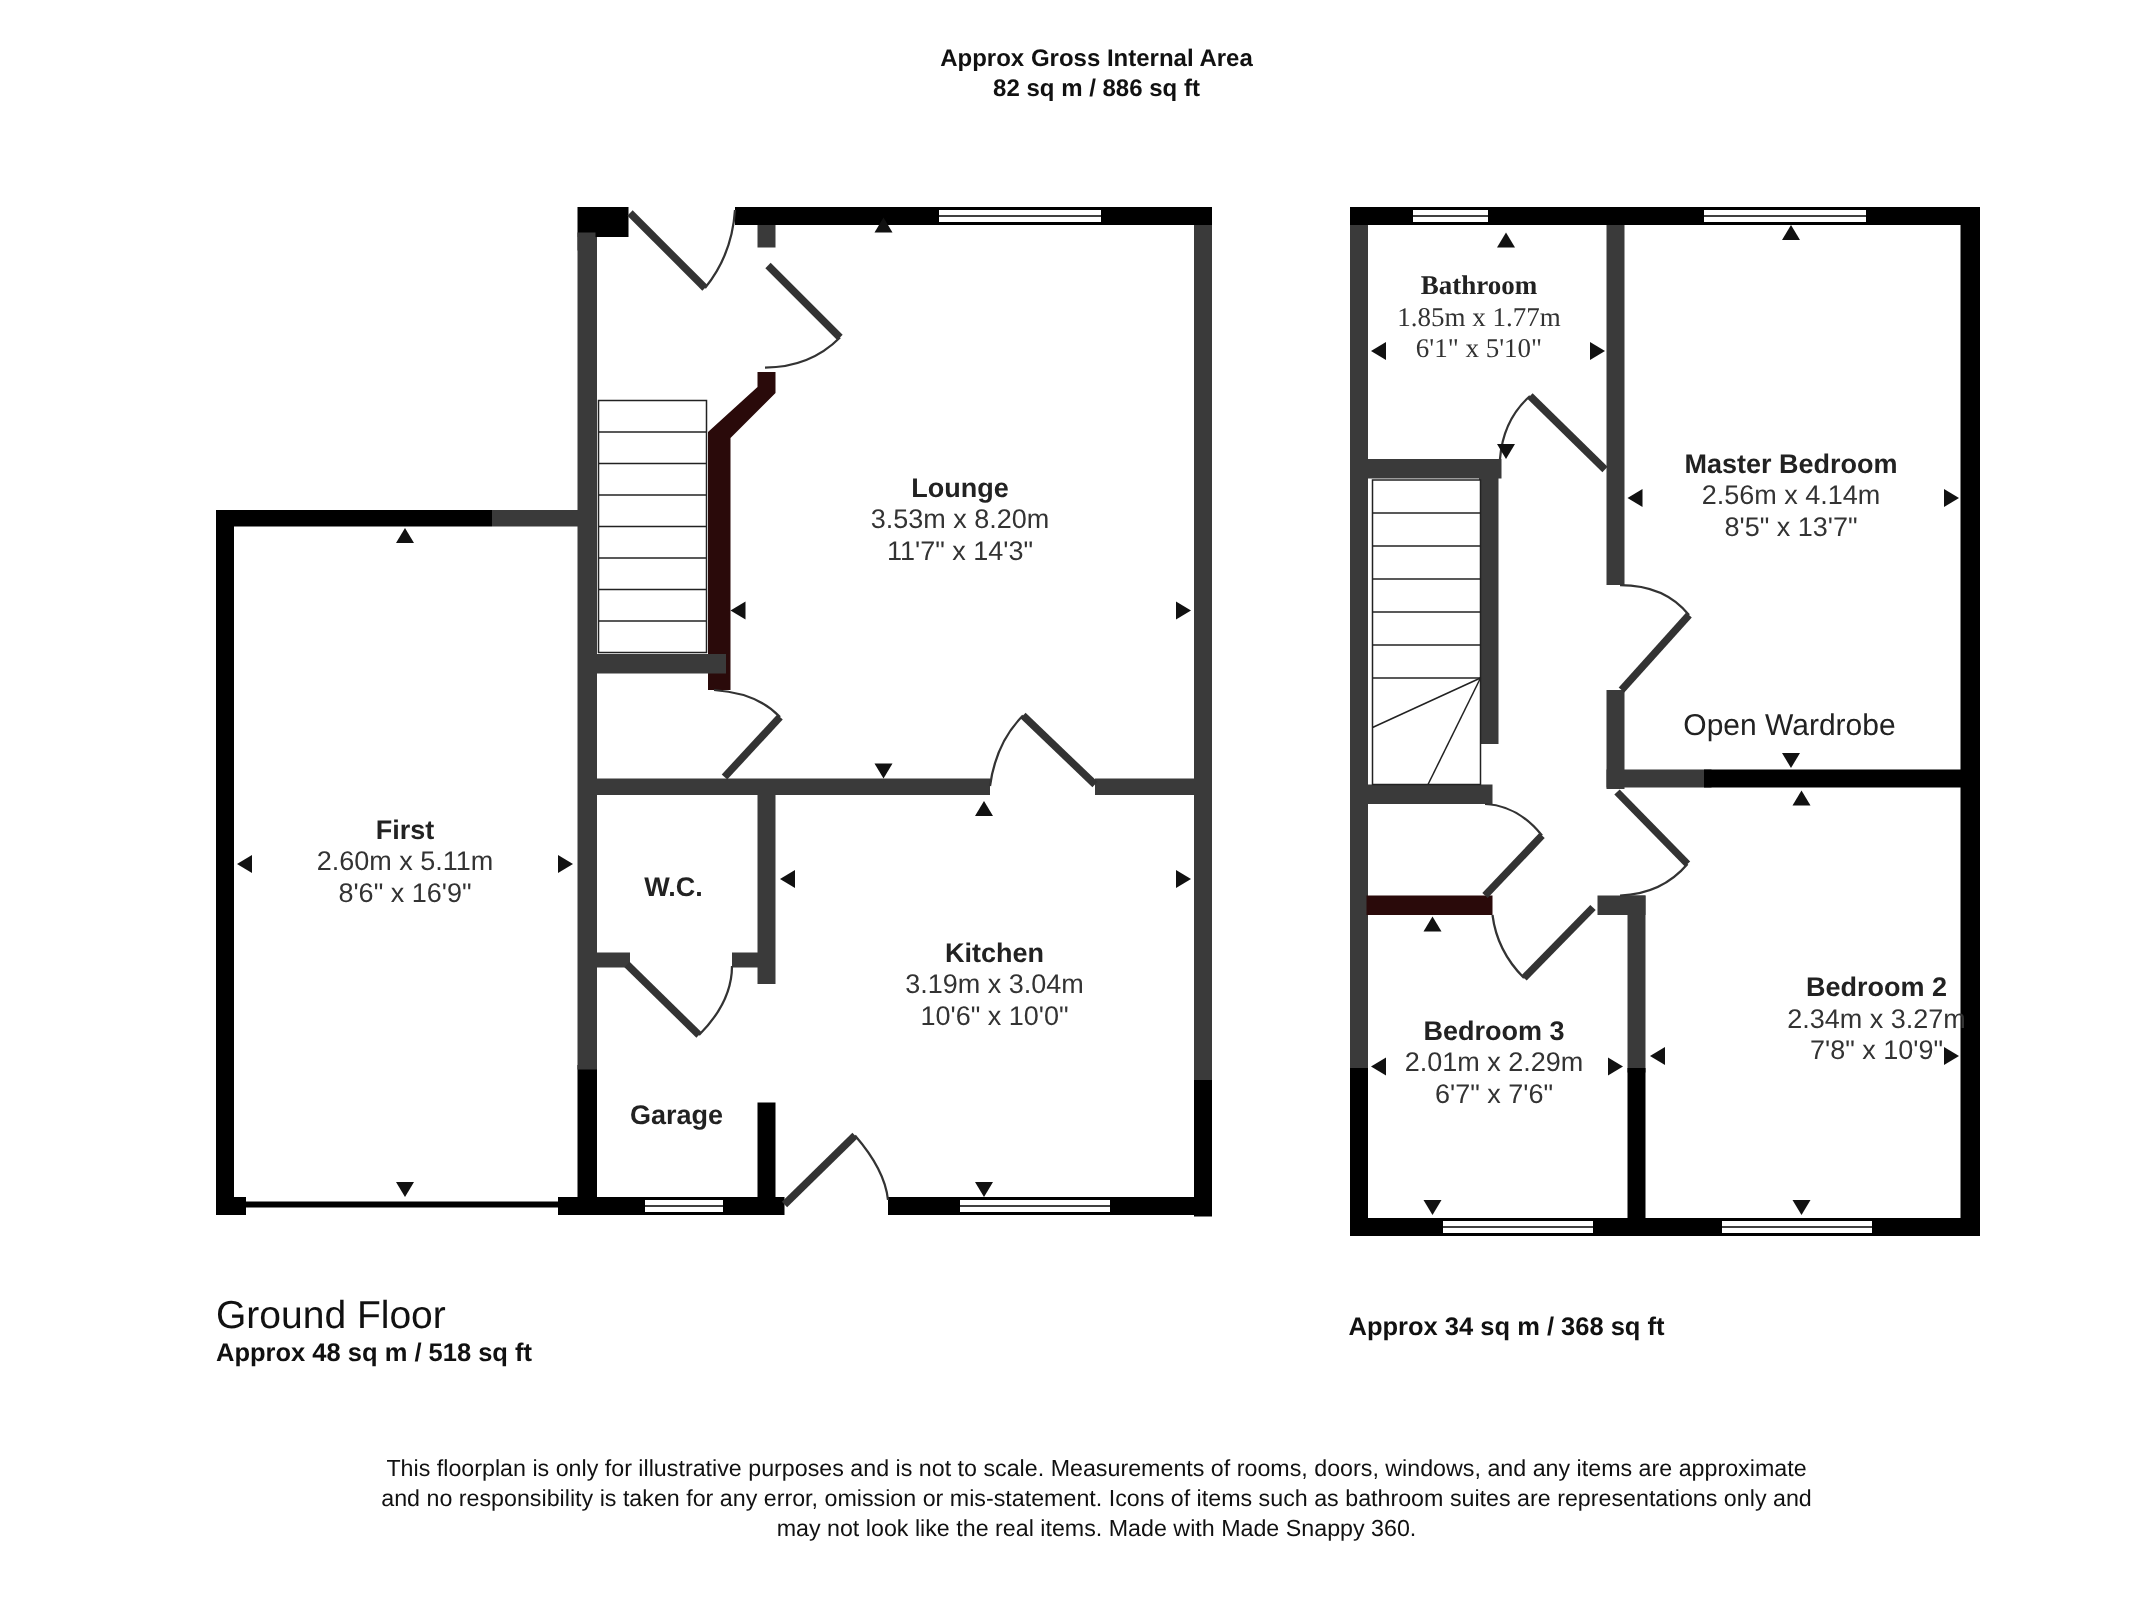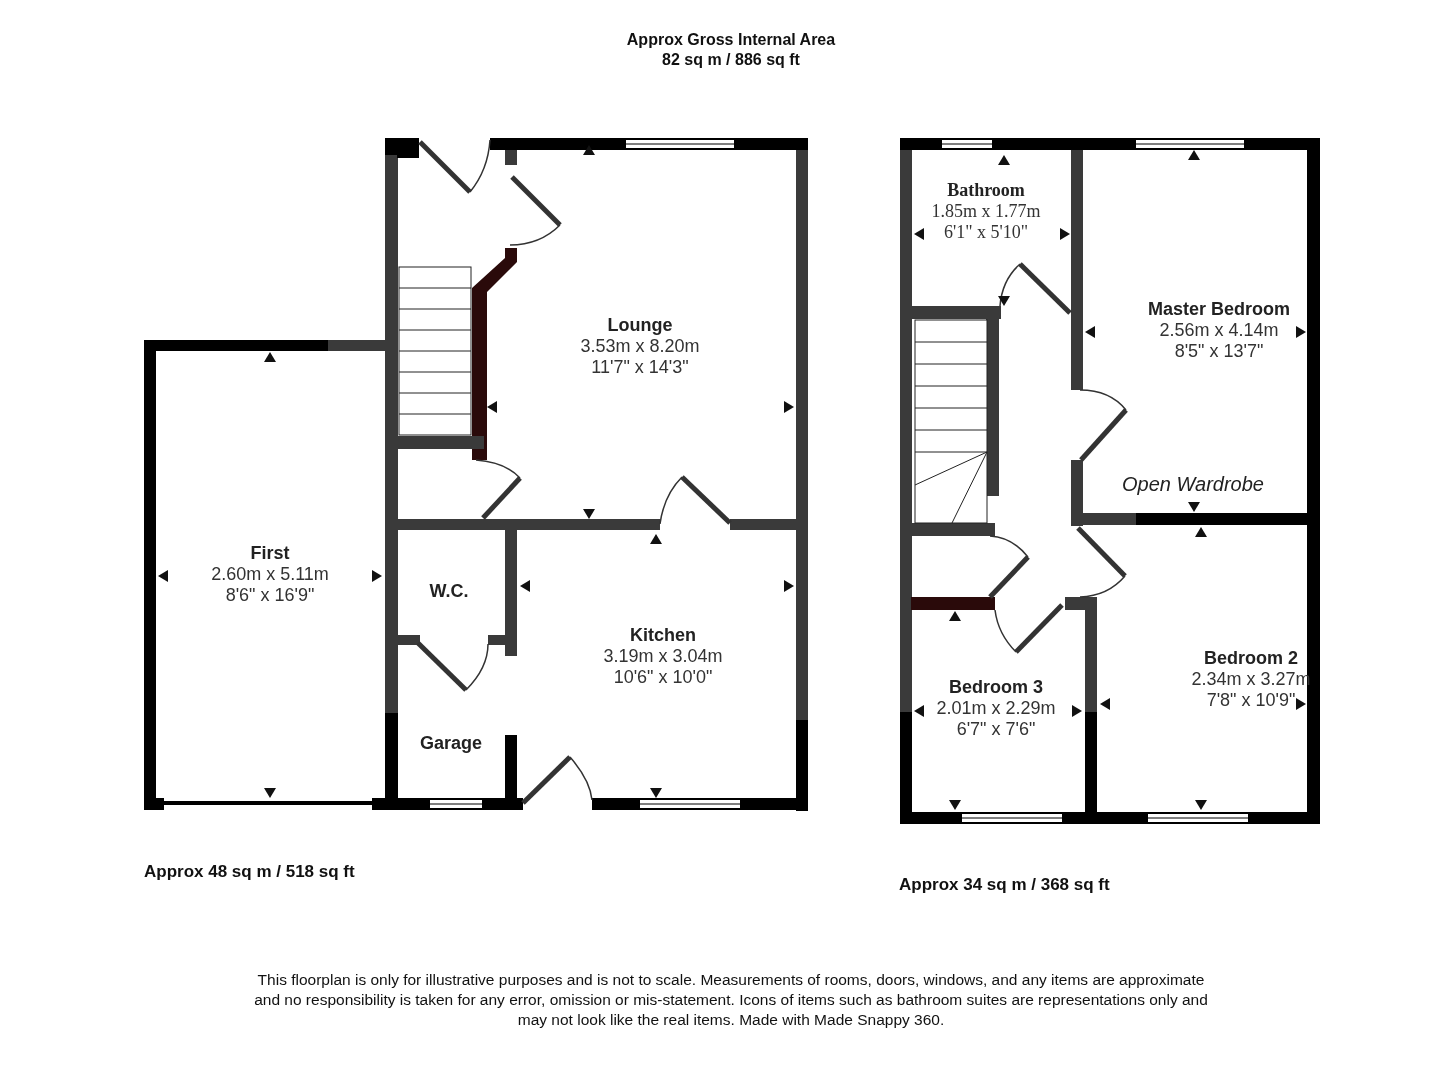--- a/index.html
+++ b/index.html
@@ -203,40 +203,41 @@
 </div>
 <div class="room-label" style="left:451px; top:732px;">
   <div class="room-name">Garage</div>
 </div>
 
 <div class="room-label" style="left:986px; top:179px;font-family:Liberation Serif, serif;">
   <div class="room-name">Bathroom</div>
   <div class="room-dim">1.85m x 1.77m</div>
   <div class="room-dim">6'1" x 5'10"</div>
 </div>
-<div class="room-label" style="left:1194px; top:298px;margin-left:25px;">
+<div class="room-label" style="left:1194px; top:298px;">
   <div class="room-name">Master Bedroom</div>
   <div class="room-dim">2.56m x 4.14m</div>
   <div class="room-dim">8'5" x 13'7"</div>
 </div>
-<div class="room-label" style="left:1193px; top:473px;font-style:italic;">
+<div class="room-label" style="left:1193px; top:473px;">
   <div class="room-plain">Open Wardrobe</div>
 </div>
 <div class="room-label" style="left:1251px; top:647px;">
   <div class="room-name">Bedroom 2</div>
   <div class="room-dim">2.34m x 3.27m</div>
   <div class="room-dim">7'8" x 10'9"</div>
 </div>
 <div class="room-label" style="left:996px; top:676px;">
   <div class="room-name">Bedroom 3</div>
   <div class="room-dim">2.01m x 2.29m</div>
   <div class="room-dim">6'7" x 7'6"</div>
 </div>
 
 <div class="abs" style="left:144px; top:861px;">
+  <div class="floor-title">Ground Floor</div>
   <div class="floor-area">Approx 48 sq m / 518 sq ft</div>
 </div>
 <div class="abs" style="left:899px; top:874px;">
   <div class="floor-area">Approx 34 sq m / 368 sq ft</div>
 </div>
 
 <div class="abs disclaimer">
   <div>This floorplan is only for illustrative purposes and is not to scale. Measurements of rooms, doors, windows, and any items are approximate</div>
   <div>and no responsibility is taken for any error, omission or mis-statement. Icons of items such as bathroom suites are representations only and</div>
   <div>may not look like the real items. Made with Made Snappy 360.</div>

